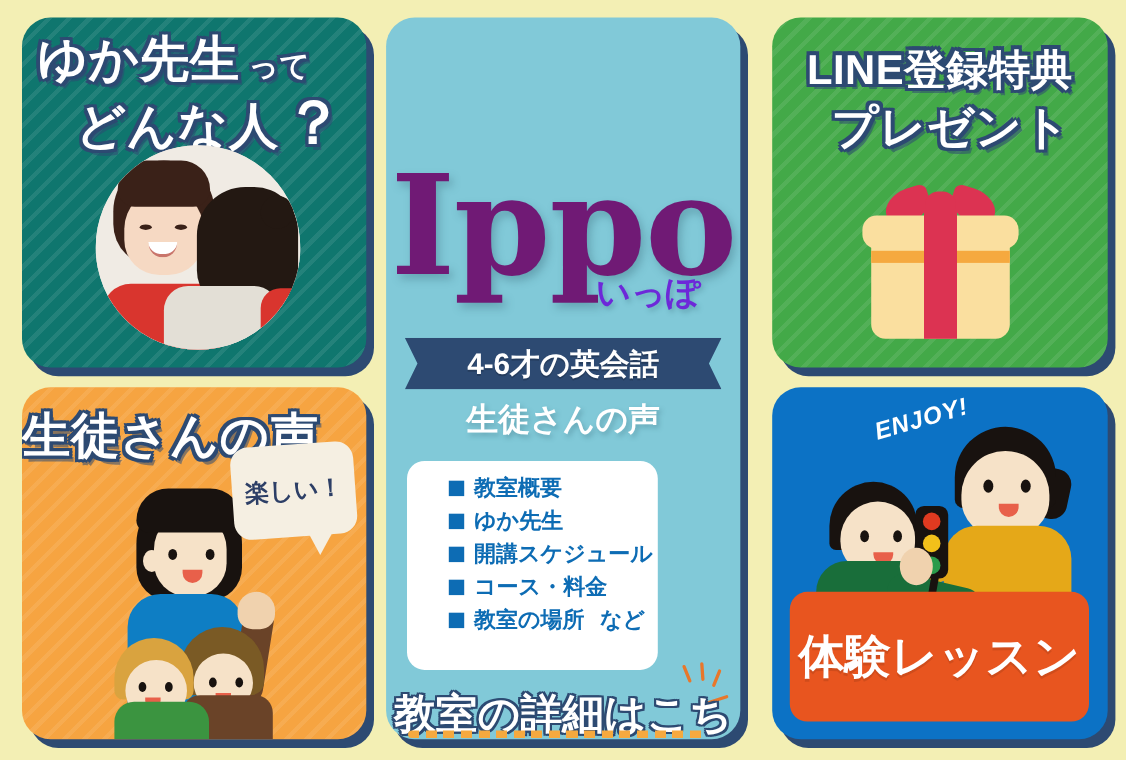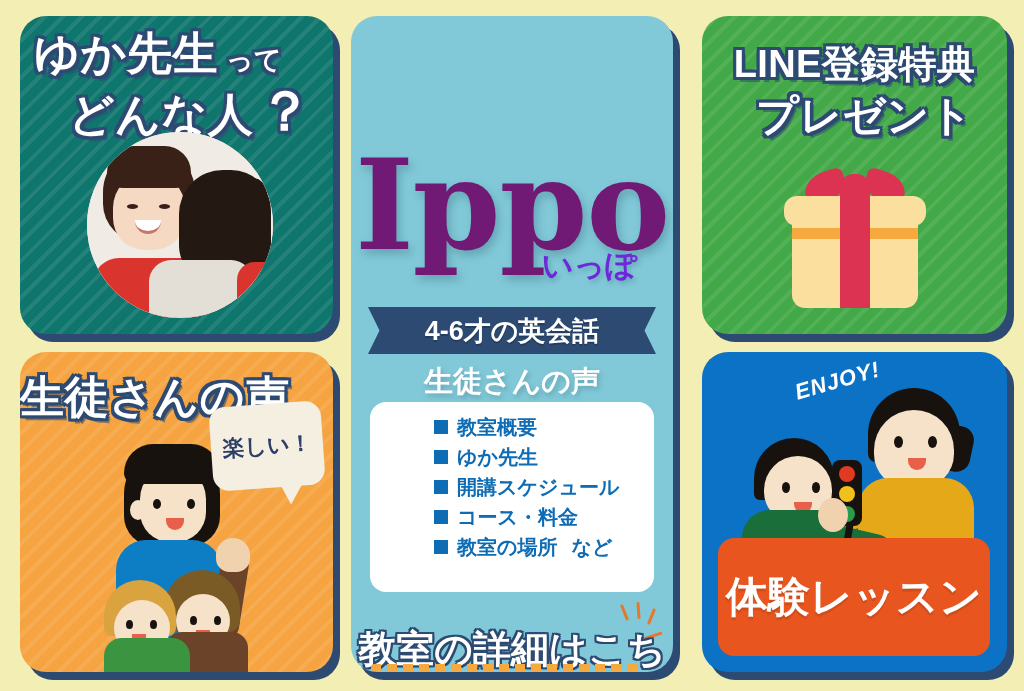--- a/index.html
+++ b/index.html
@@ -241,24 +241,24 @@
     text-shadow: 0 2px 0 rgba(0,0,0,0.18);
   }
 
   #card-main .m-loc {
     position: absolute; left: 0; right: 0; top: 346px;
     text-align: center; color: #fff; font-size: 29px; font-weight: 900;
     text-shadow: 2px 3px 5px rgba(60,110,125,0.40);
   }
 
   .list-box {
-    position: absolute; left: 19px; top: 386px;
-    width: 284px; height: 190px;
+    position: absolute; left: 19px; top: 403px;
+    width: 228px; height: 190px;
     background: #fff; border-radius: 16px;
-    padding: 14px 0 0 64px;
+    padding: 14px 0 0 38px;
   }
   .list-item {
     display: flex; align-items: center;
     color: #0d6cb4; font-size: 20px; font-weight: 900;
     margin-bottom: 8px; line-height: 1.1;
   }
   .list-bullet {
     display: inline-block;
     width: 14px; height: 14px;
     background: #0d6cb4;

